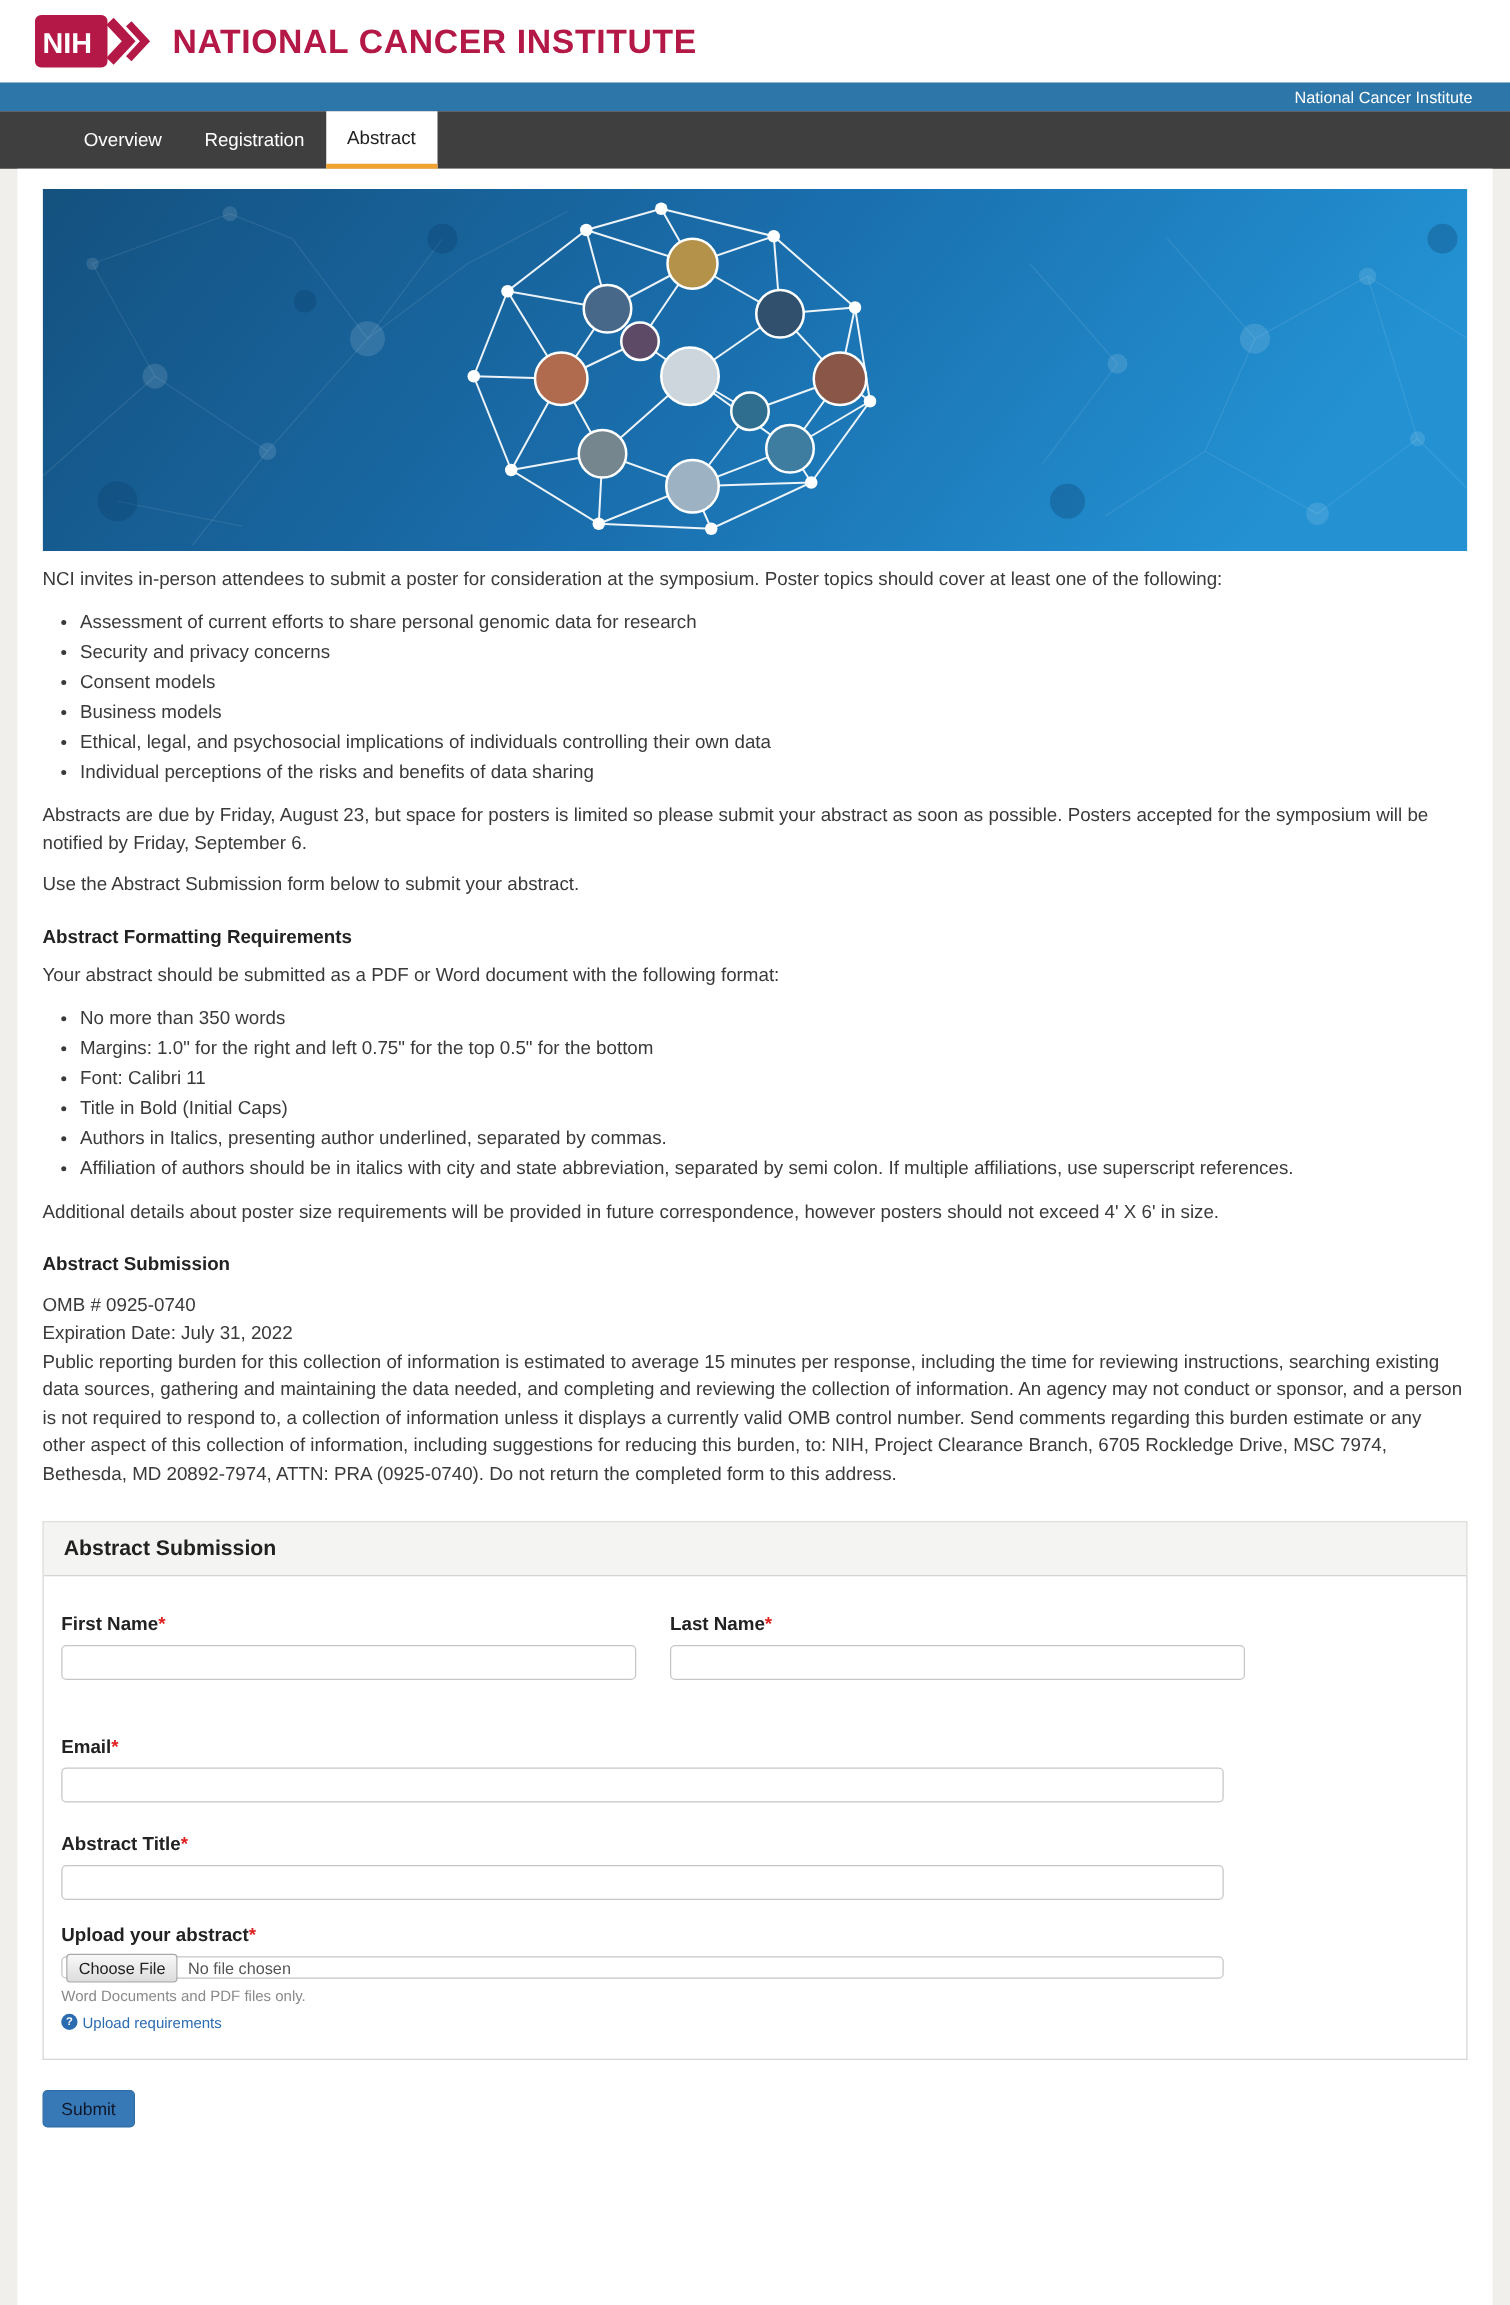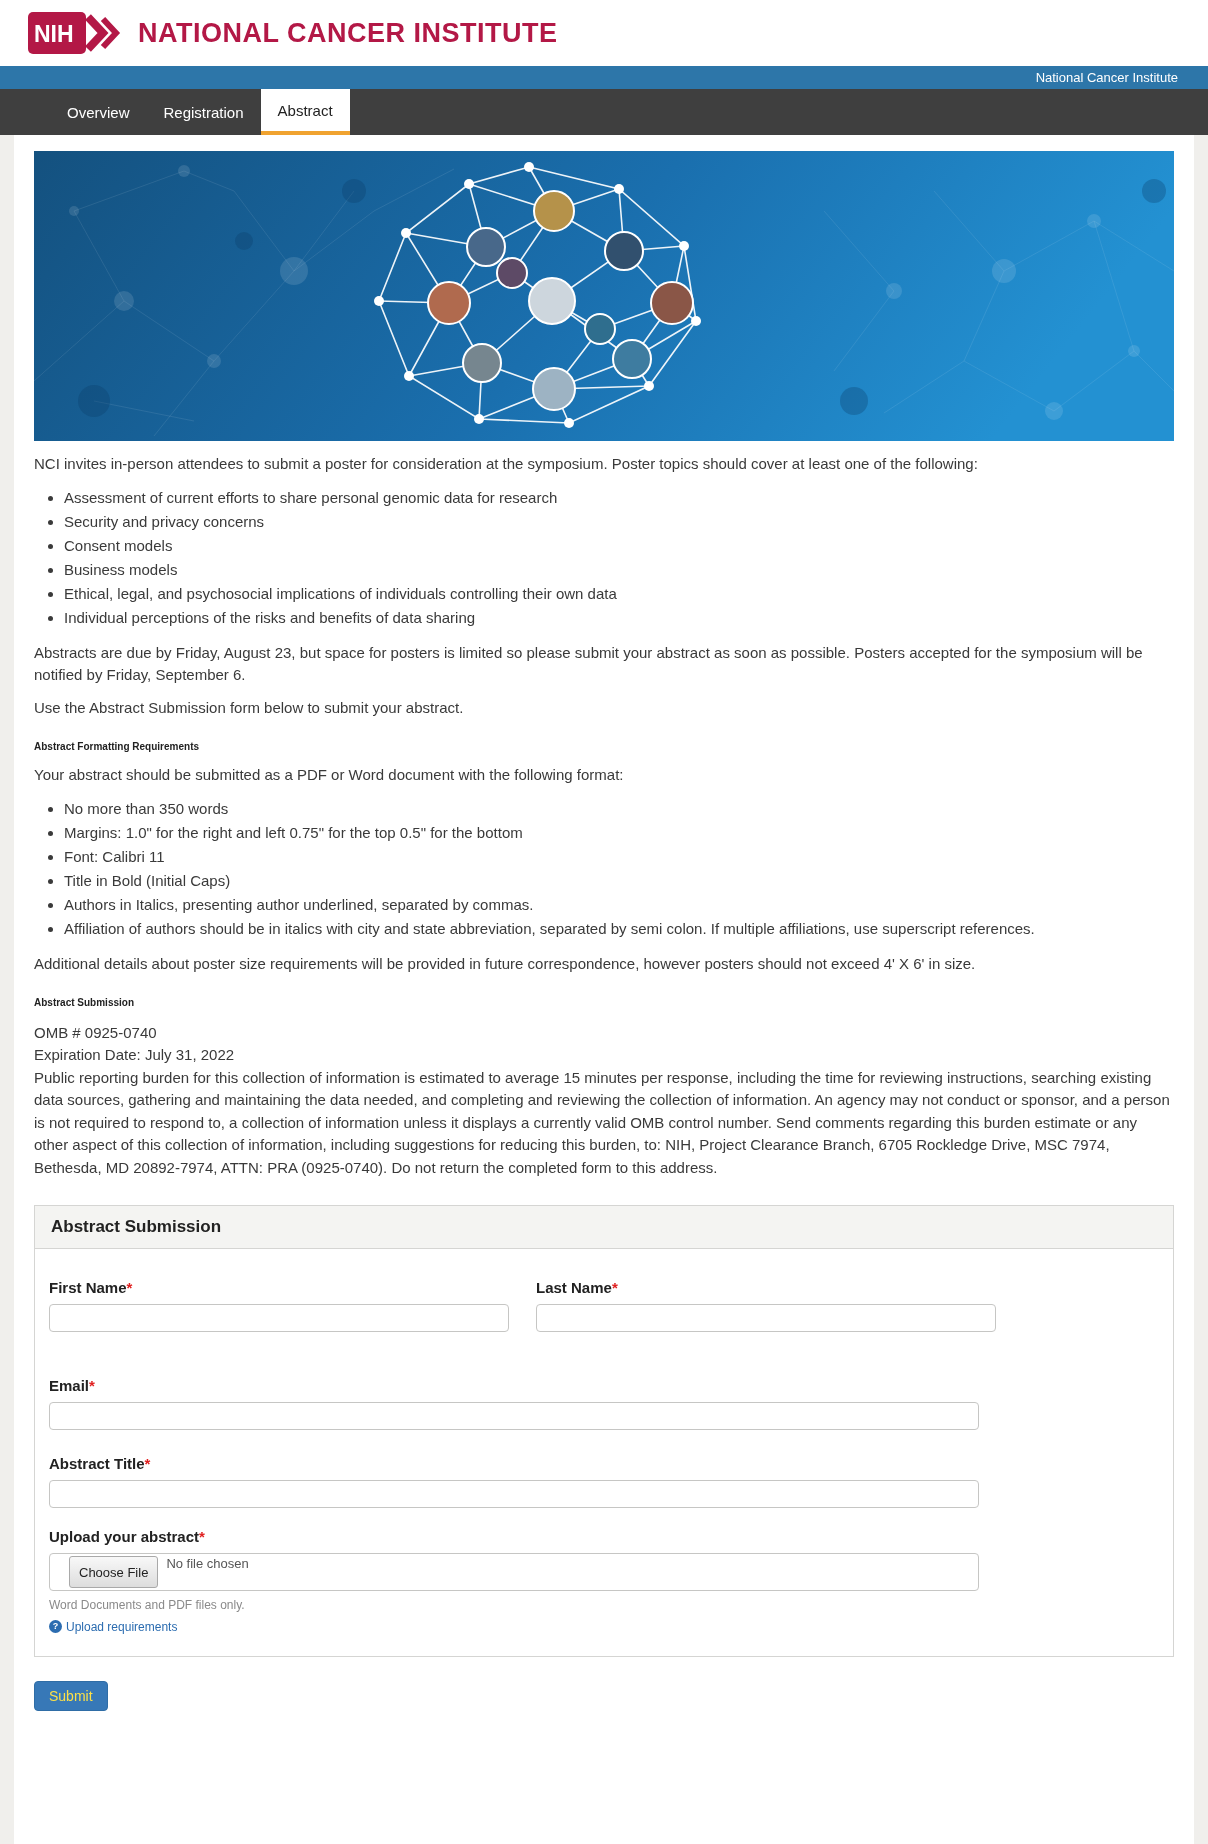--- a/index.html
+++ b/index.html
@@ -80,21 +80,21 @@
   h1.page-title {
     color:#c5264c;
     font-size:30px;
     margin:26px 0 14px;
     font-weight:bold;
   }
   p { font-size:15px; line-height:1.45; margin:12px 0; }
   ul { margin:12px 0 14px 6px; padding-left:24px; }
   li { font-size:15px; line-height:1.4; margin:3px 0; }
   h3.subhead {
-    font-size:10px;
+    font-size:15px;
     font-weight:bold;
     color:#222222;
     margin:22px 0 10px;
   }
   .omb-block p { margin:0; line-height:1.5; }
   .omb-block { margin:14px 0; }
 
   
   .form-panel {
     border:1px solid #d5d5d3;
@@ -127,25 +127,26 @@
     width:100%;
     padding:0 8px;
     font-size:14px;
     font-family:"Liberation Sans", sans-serif;
   }
   .col { width:460px; }
   .full { width:930px;margin-top:25px; }
 
   .file-box {
     width:930px;
-    height:38px;
+    height:18px;
     border:1px solid #c6c6c4;
     border-radius:4px;
     display:flex;
-    padding:2px 19px;
+    align-items:center;
+    padding:2px 3px;
     gap:8px;
   }
   .choose-btn {
     border:1px solid #a9a9a9;
     background:linear-gradient(#f8f8f8,#dddddd);
     border-radius:3px;
     font-size:13px;
     padding:3px 9px;
     color:#222;
     cursor:pointer;
@@ -171,21 +172,21 @@
     line-height:13px;
     display:inline-flex;
     align-items:center;
     justify-content:center;
     font-weight:bold;
   }
 
   .submit-btn {
     margin-top:24px;
     background:#3778b7;
-    color:#fde047;
+    color:#0f172a;
     border:1px solid #2f6da6;
     border-radius:4px;
     font-size:14px;
     padding:6px 14px;
     cursor:pointer;
     font-family:"Liberation Sans", sans-serif;
   }
 </style>
 </head>
 <body>

